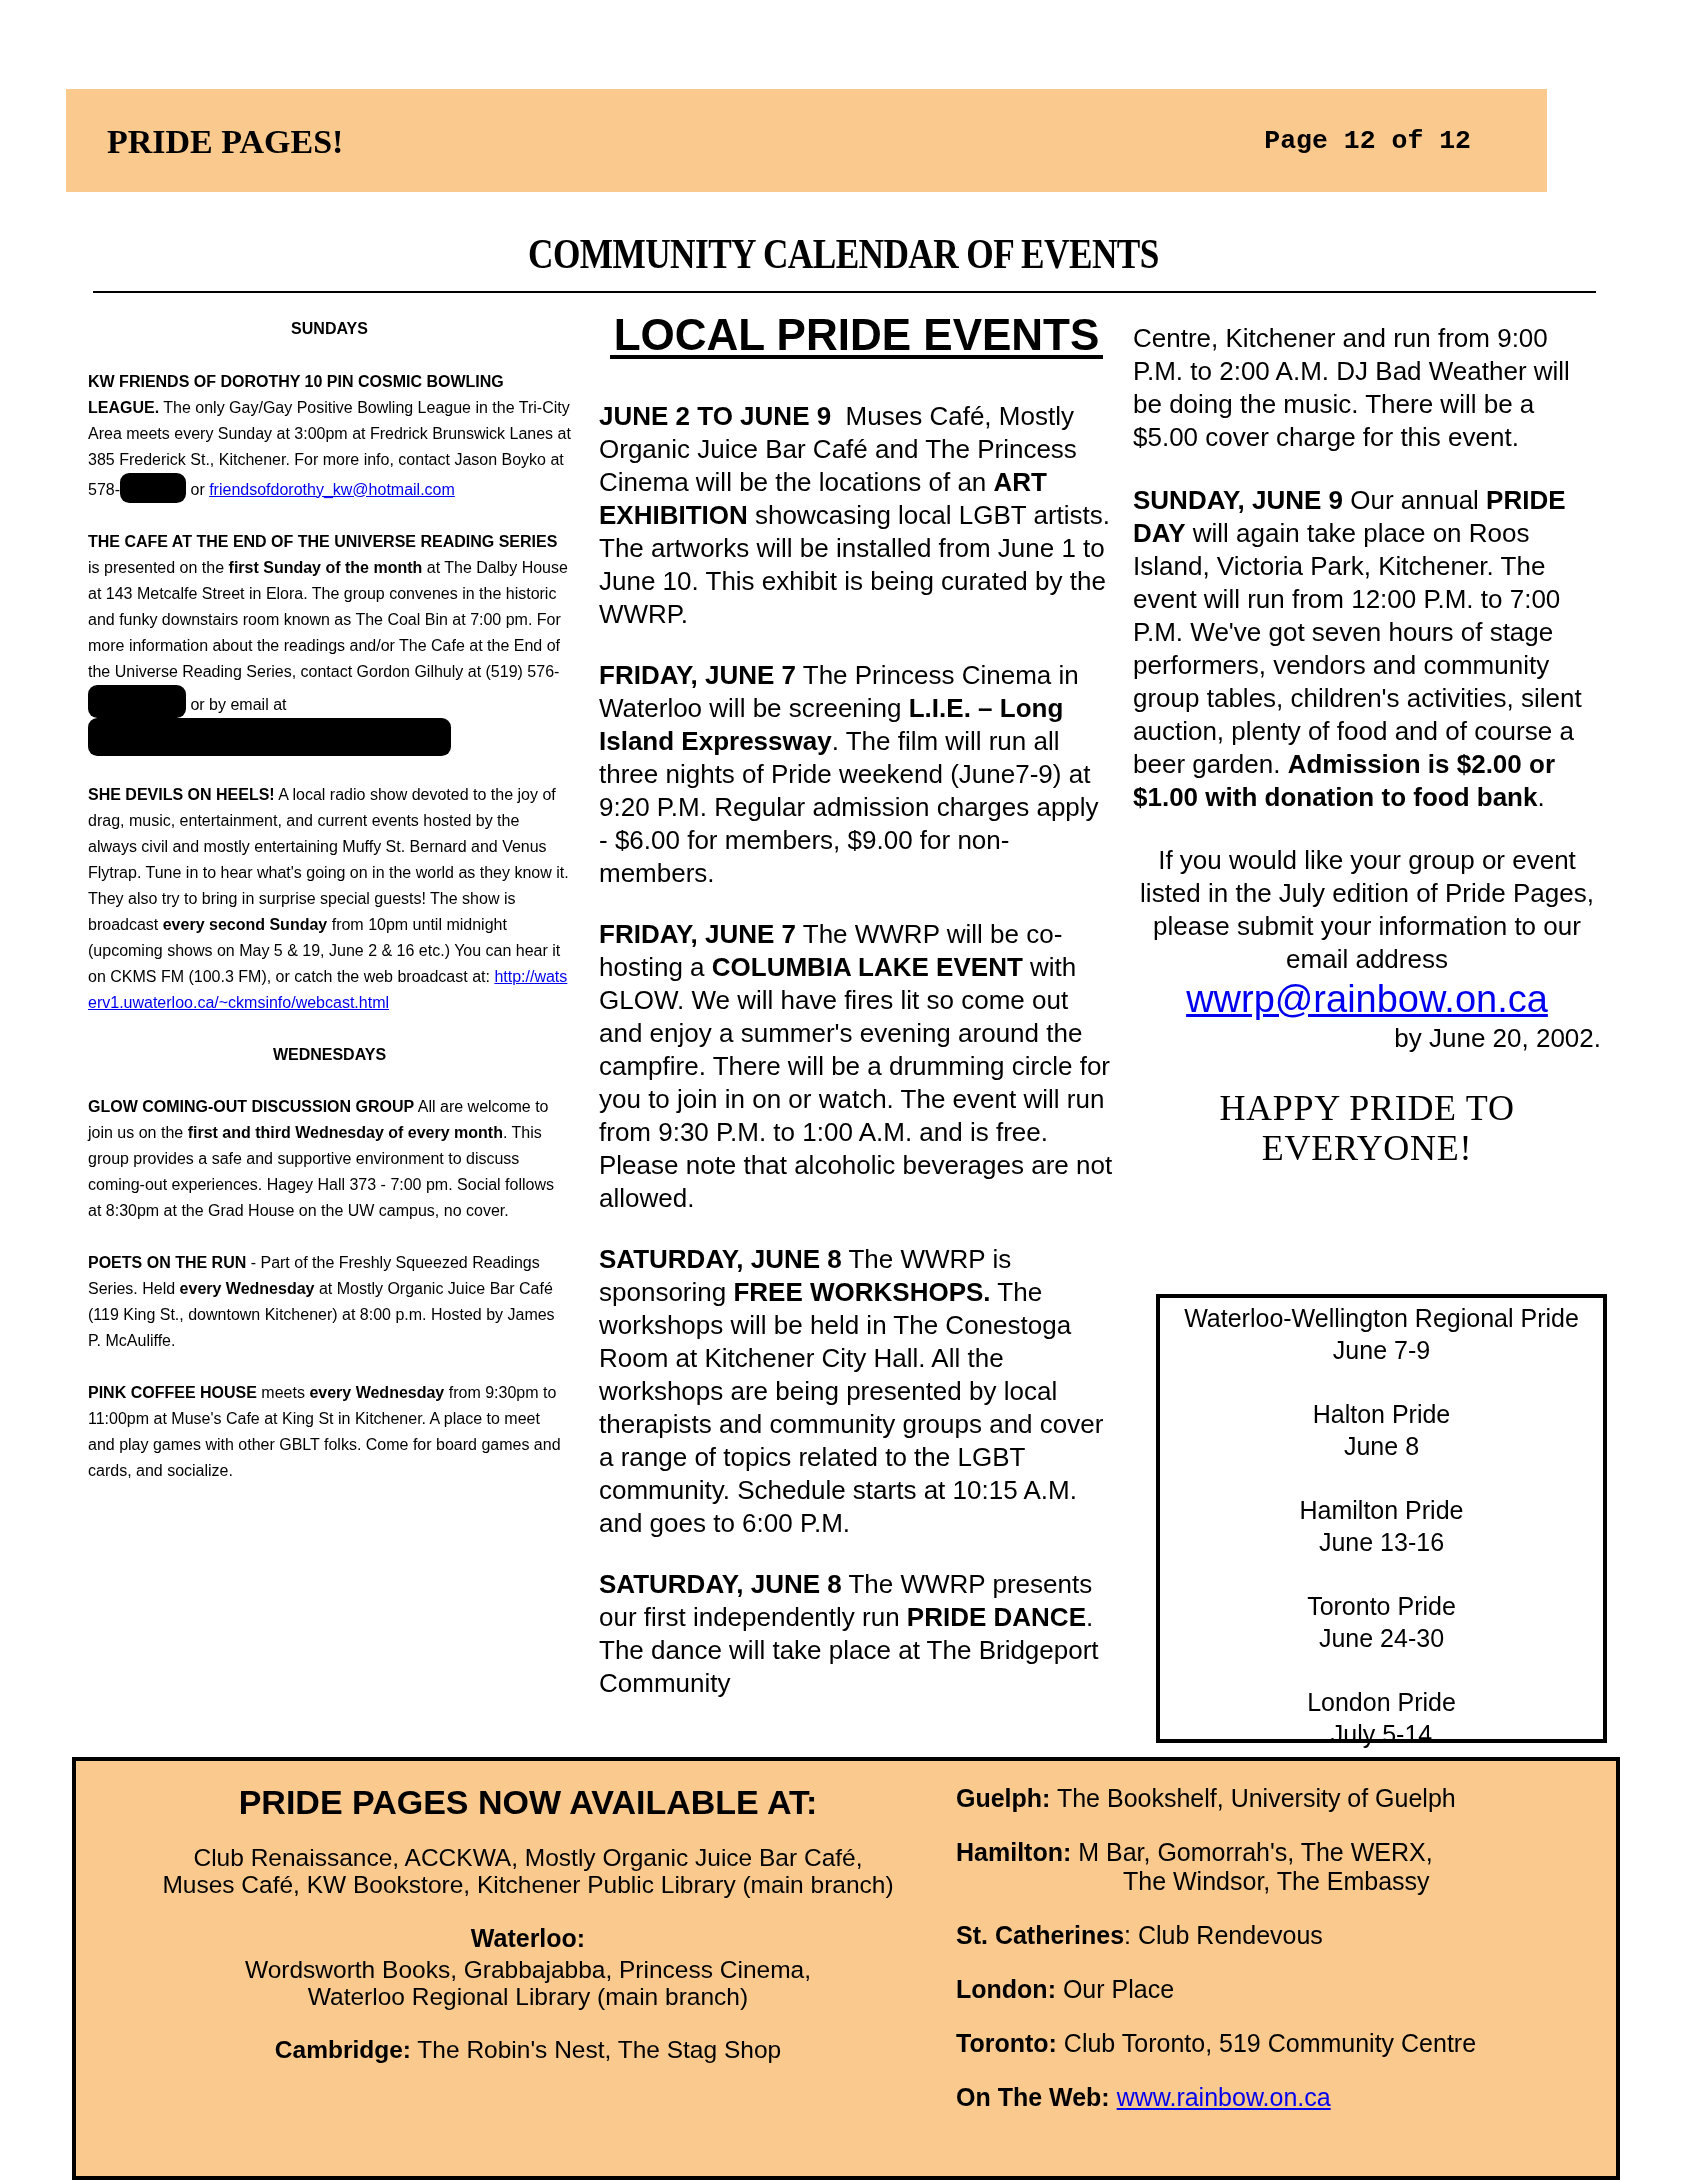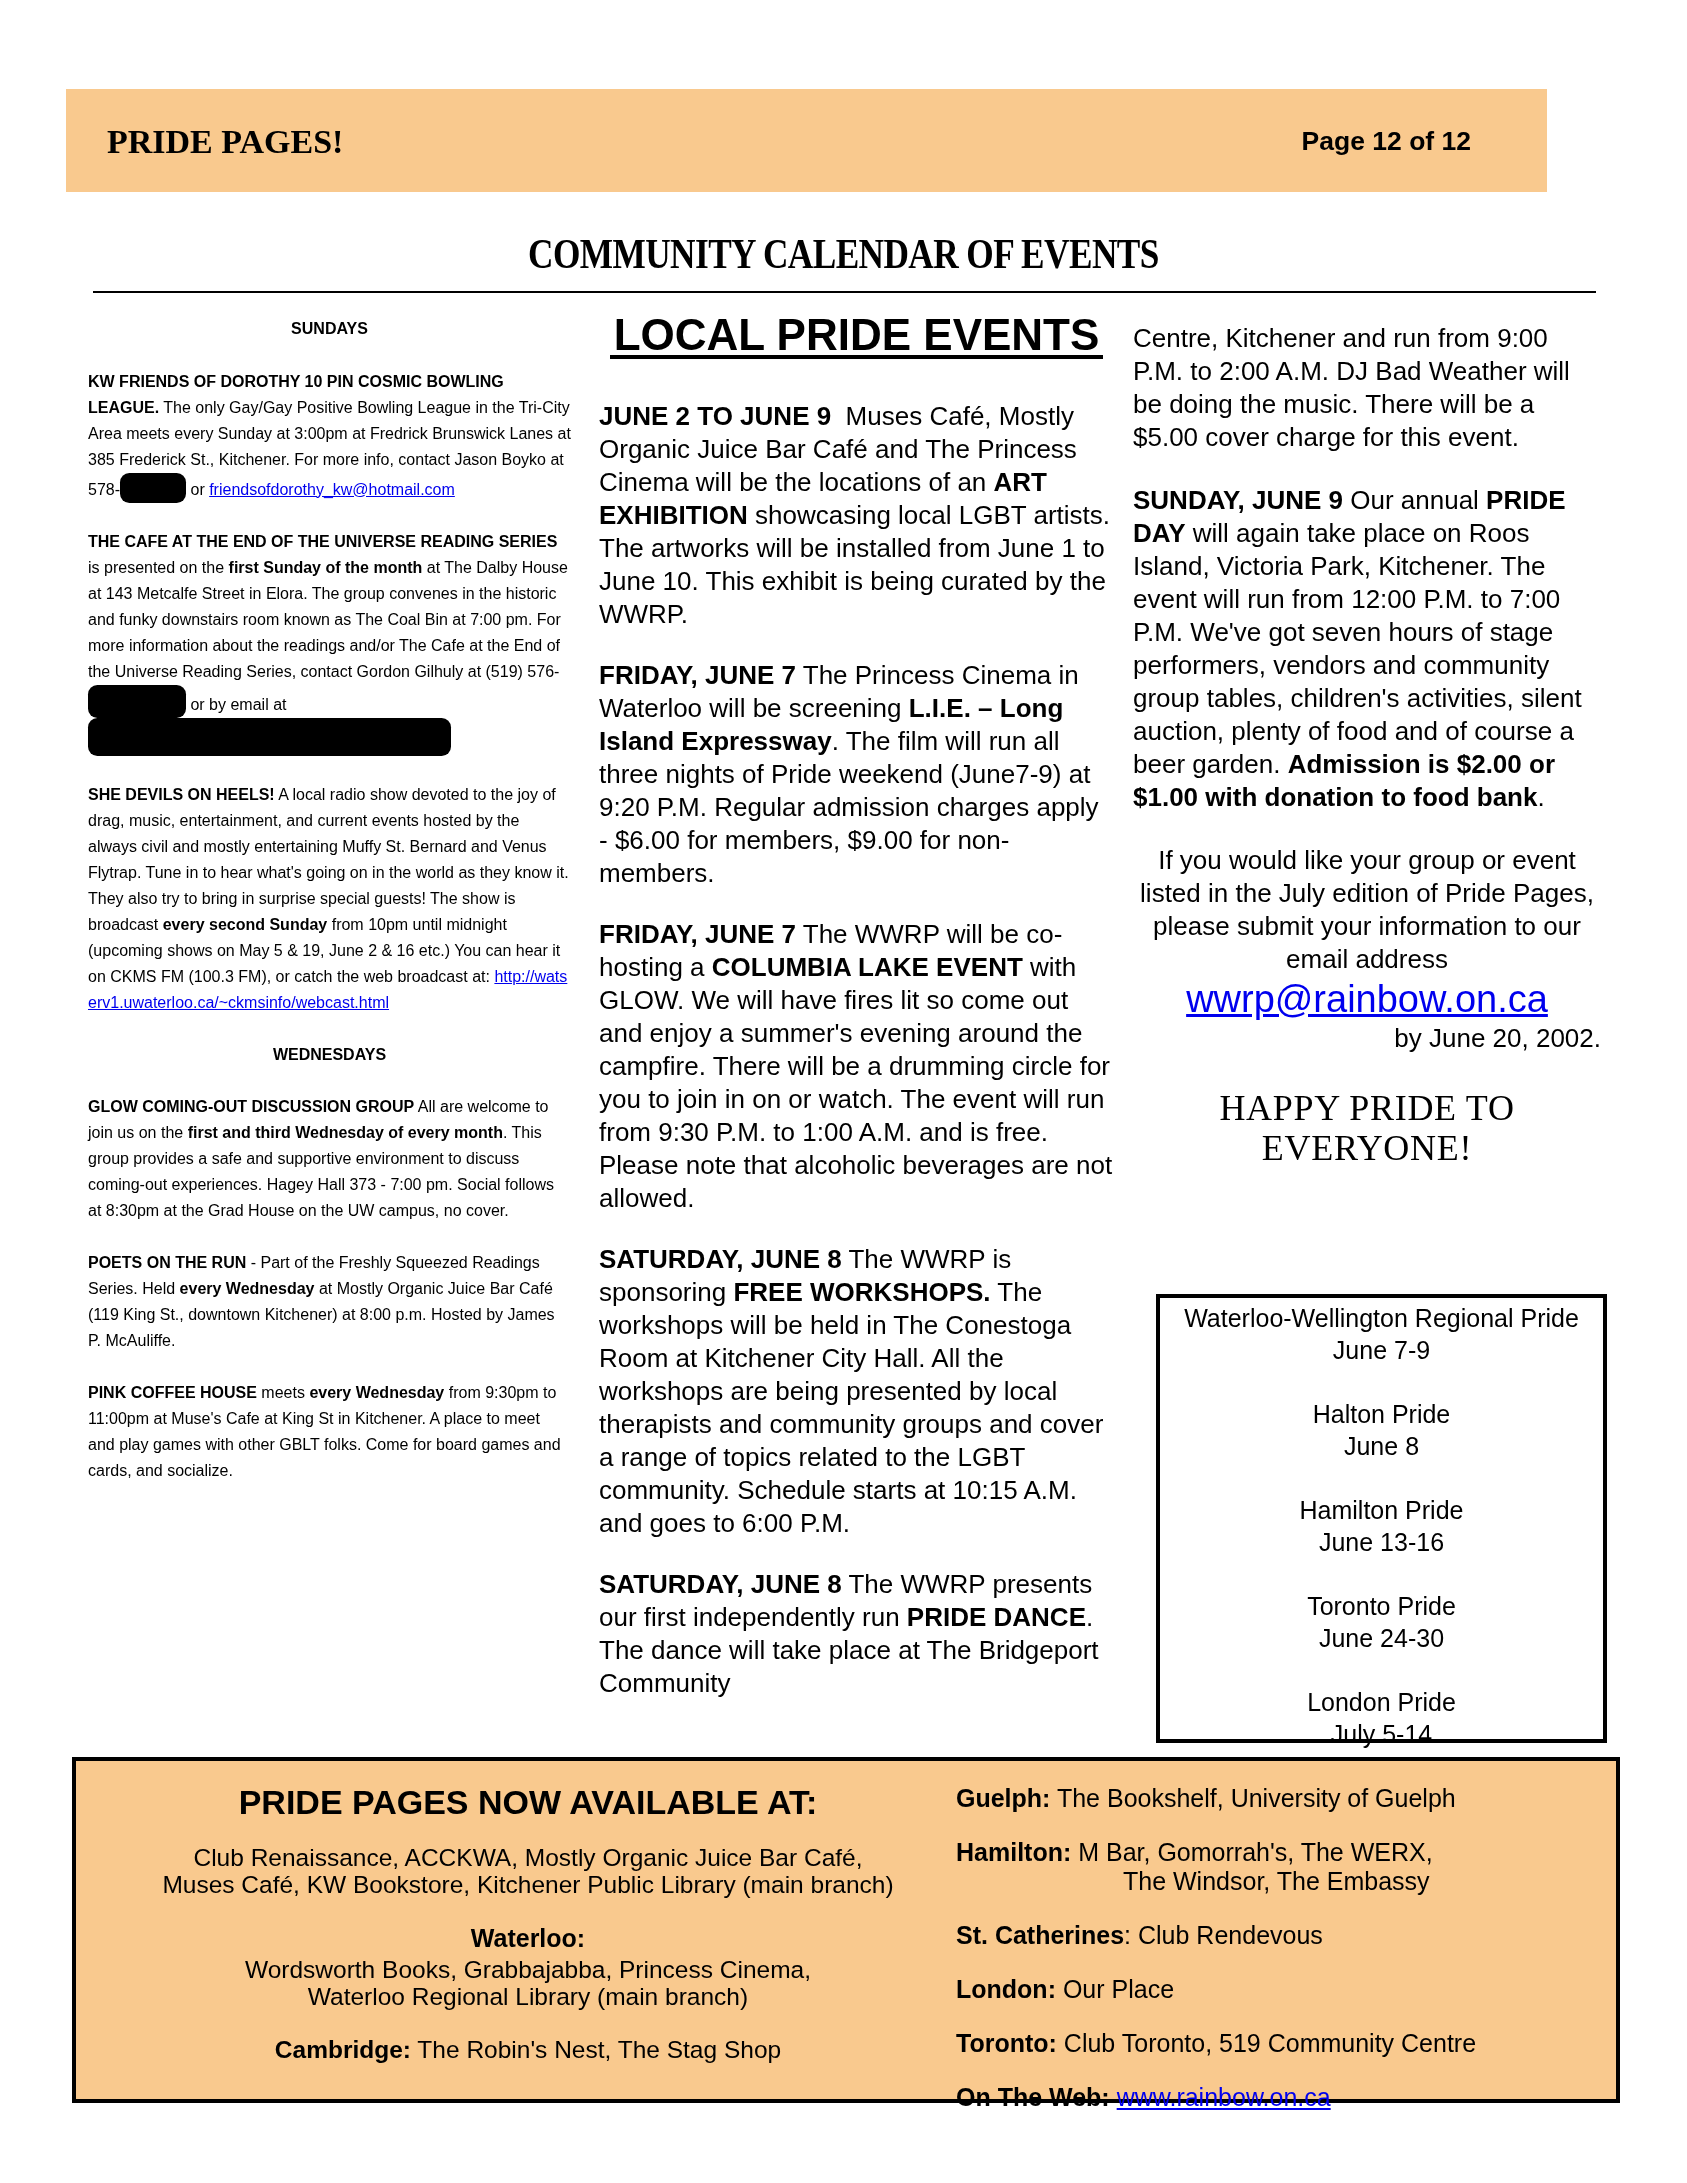--- a/index.html
+++ b/index.html
@@ -10,21 +10,21 @@
   .banner{
     position:absolute;left:66px;top:89px;width:1481px;height:103px;
     background:#F9C98E;
   }
   .banner-title{
     position:absolute;left:41px;top:0;height:103px;line-height:105px;
     font-family:"Liberation Serif",serif;font-weight:bold;font-size:34px;
   }
   .banner-page{
     position:absolute;right:76px;top:0;height:103px;line-height:105px;
-    font-weight:bold;font-size:26.5px;
+    font-weight:bold;font-size:26.5px;font-family:Liberation Mono, monospace;
   }
   .main-title{
     position:absolute;left:0;top:230px;width:1687px;text-align:center;
     font-family:"Liberation Serif",serif;font-weight:bold;font-size:42px;
   }
   .main-title .squeeze{display:inline-block;transform:scaleX(.84);transform-origin:center;letter-spacing:-0.7px;}
   .title-rule{position:absolute;left:93px;top:291px;width:1503px;border-top:2.6px solid #000;}
 
   .col{position:absolute;}
   .col-left{left:88px;top:316px;width:483px;font-size:16px;line-height:26px;}
@@ -54,21 +54,21 @@
     letter-spacing:0.7px;
   }
   .dates-box{
     position:absolute;left:1156px;top:1294px;width:451px;height:449px;
     border:4px solid #000;background:#fff;text-align:center;
     font-size:25px;line-height:32px;padding-top:4px;box-sizing:border-box;
   }
   .dates-entry{margin-bottom:32px;}
 
   .footer-box{
-    position:absolute;left:72px;top:1757px;width:1548px;height:346px;
+    position:absolute;left:72px;top:1757px;width:1548px;height:423px;
     background:#F9C98E;border:4.6px solid #000;box-sizing:border-box;
   }
   .footer-left{
     position:absolute;left:18.5px;top:28px;width:867px;text-align:center;
     font-size:24.5px;line-height:27px;
   }
   .footer-heading{font-weight:bold;font-size:34px;margin-bottom:28px;}
   .footer-group{margin-bottom:26.5px;}
   .footer-city{font-weight:bold;font-size:25px;margin-bottom:4px;}
   .footer-right{

